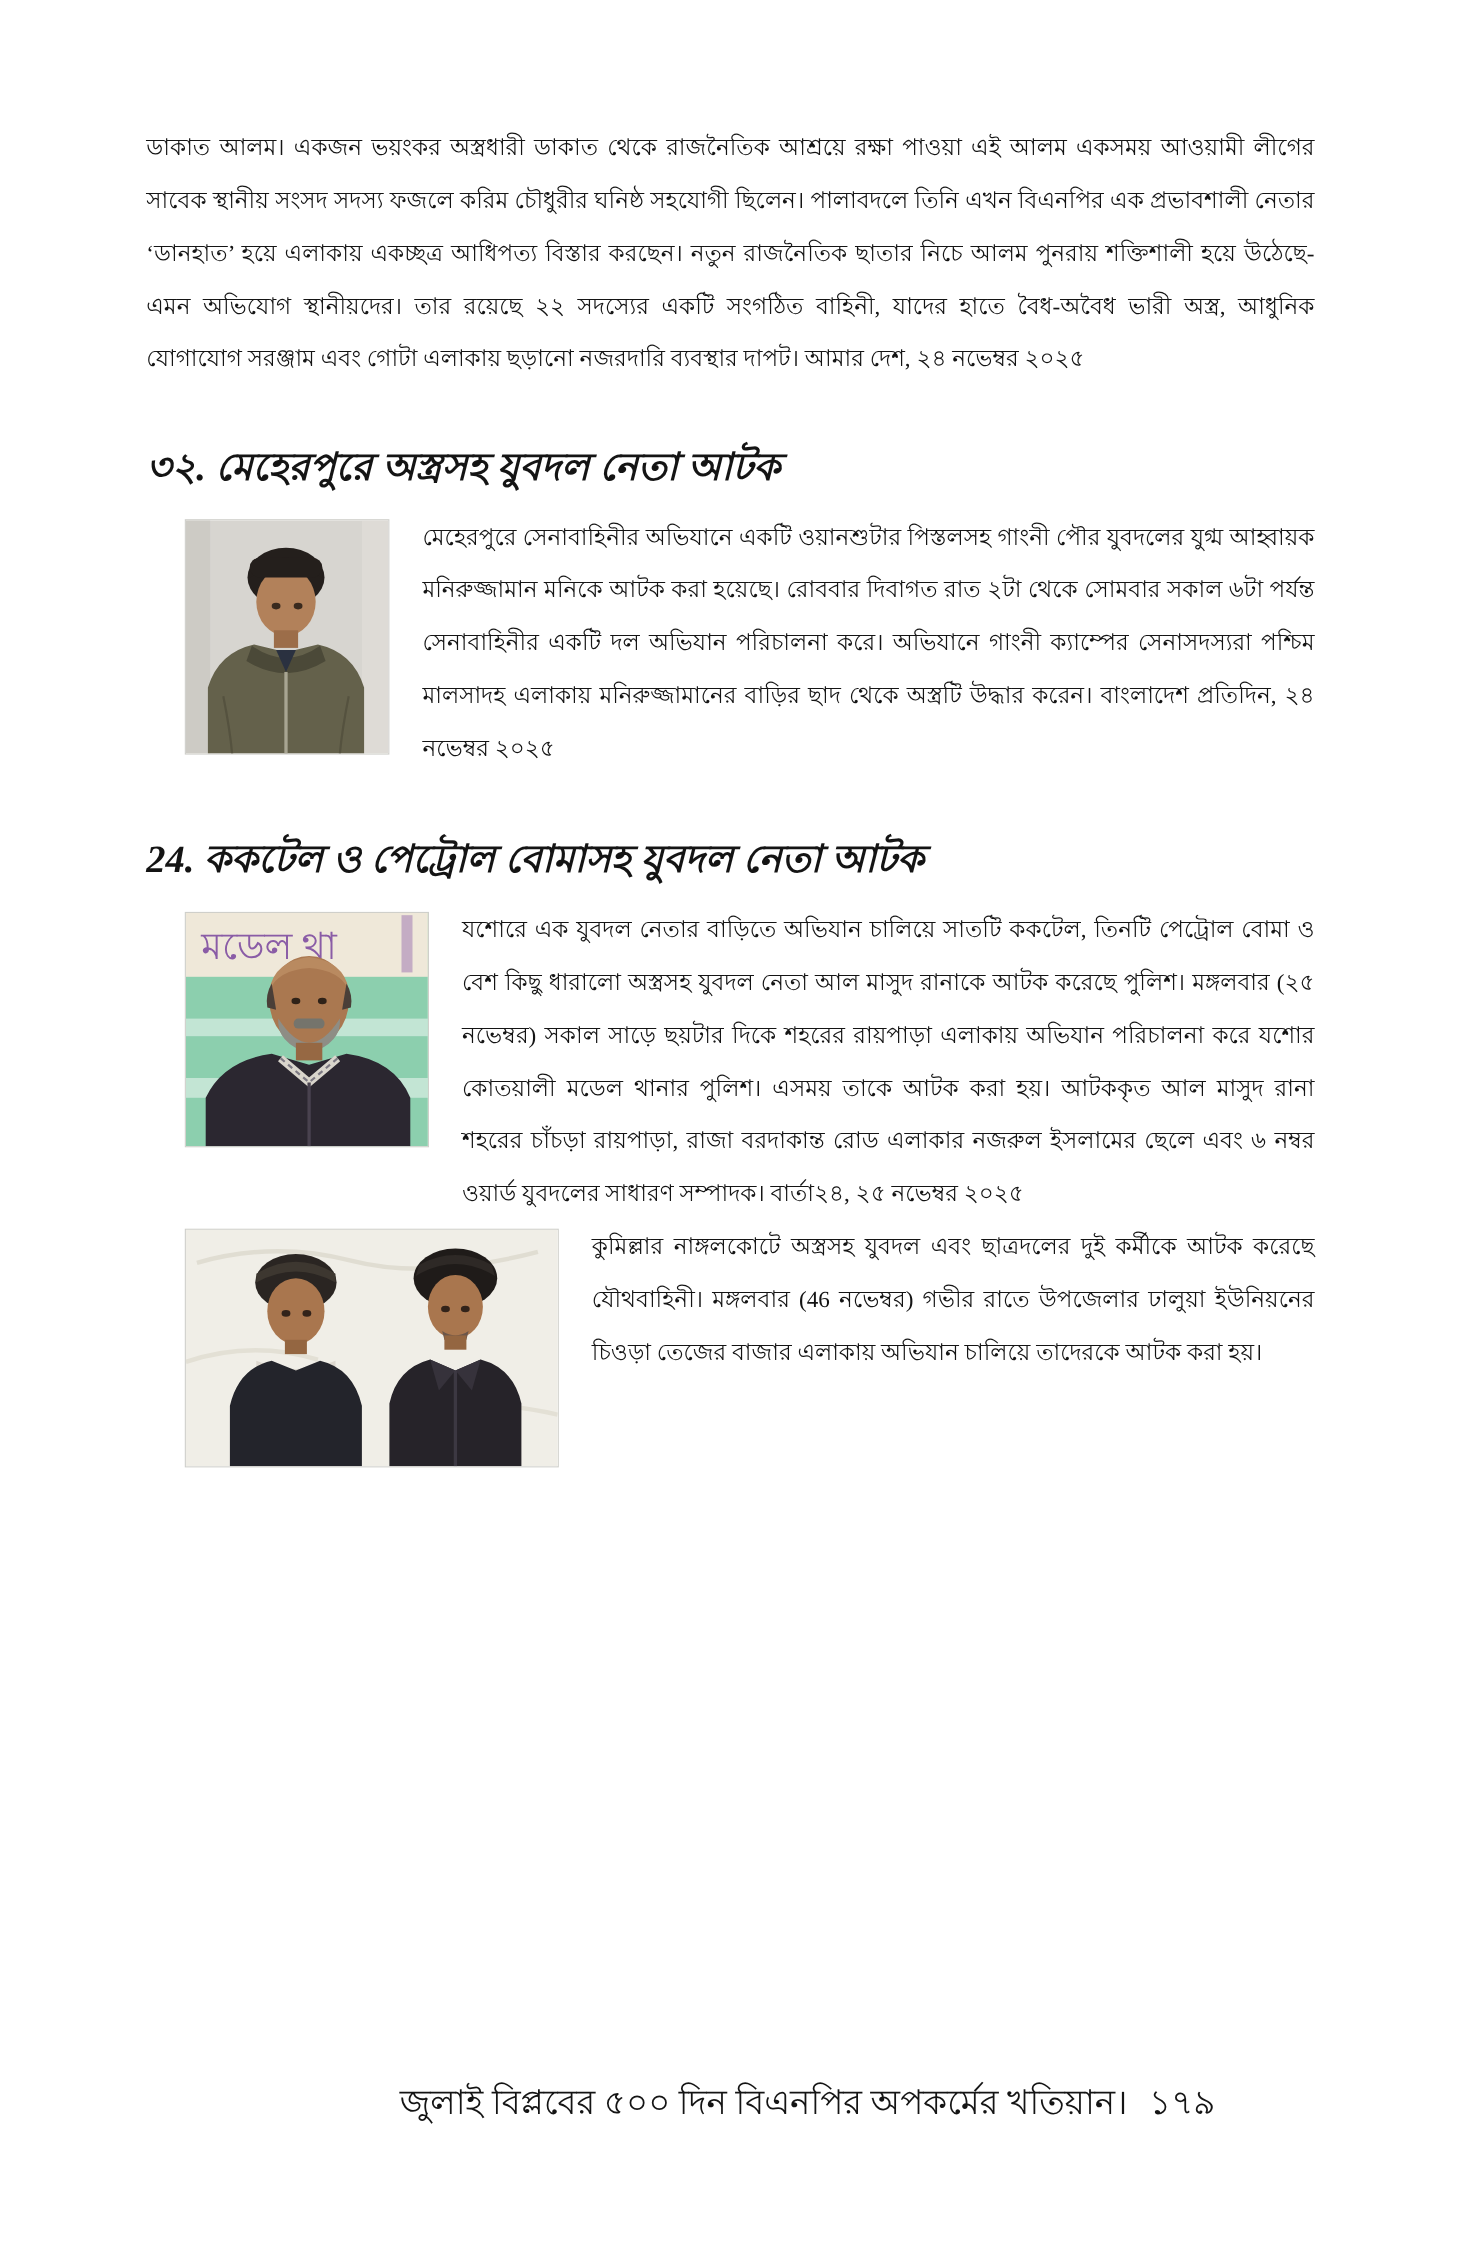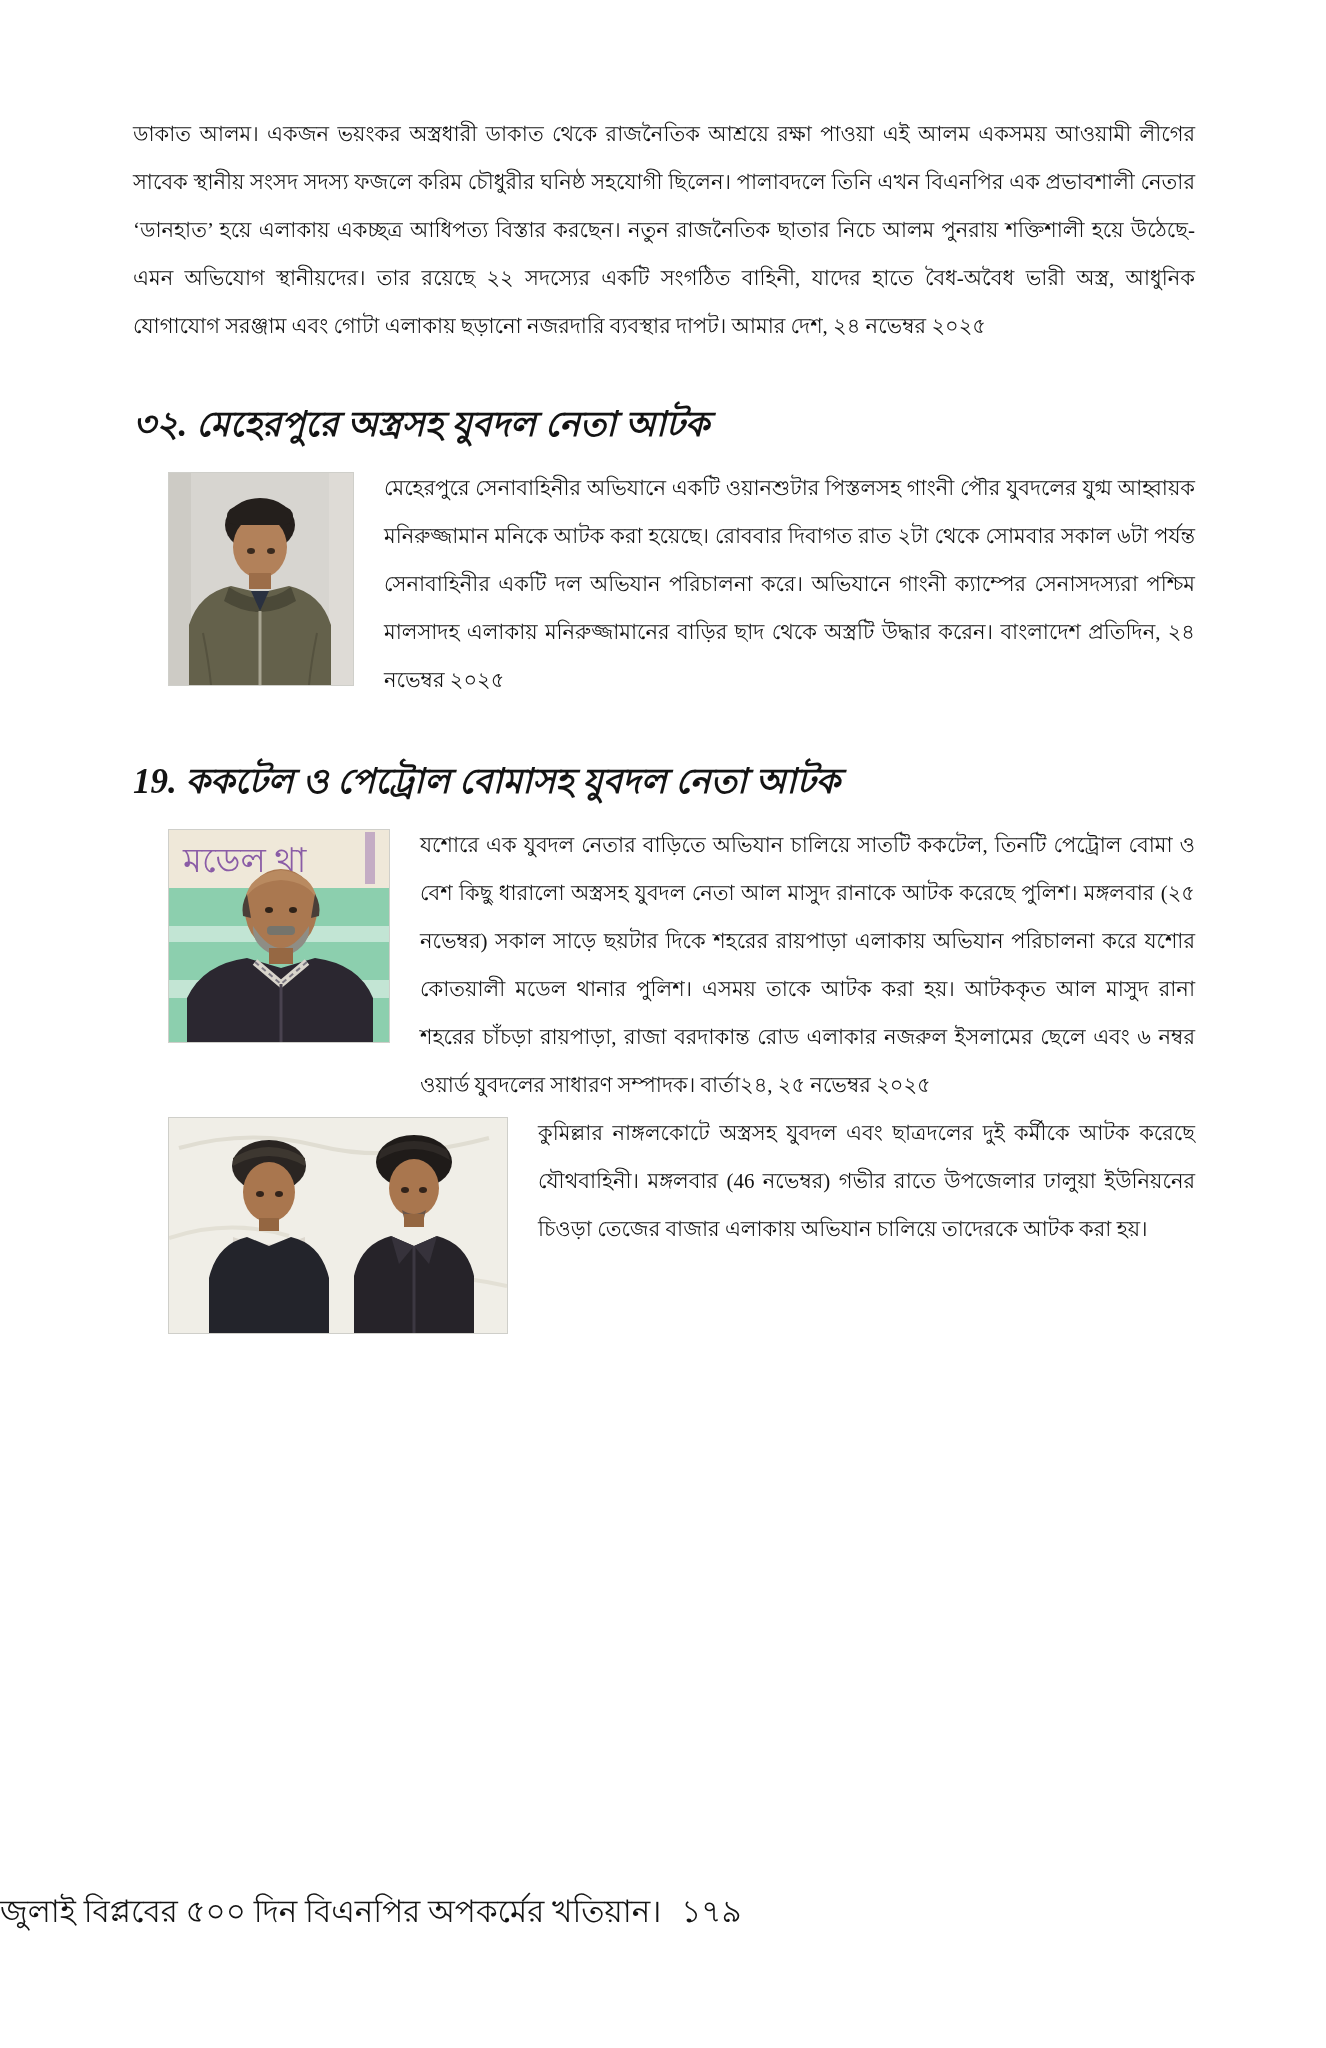--- a/index.html
+++ b/index.html
@@ -34,21 +34,21 @@
   figure.photo {
     float: left;
     margin: 8px 30px 21px 35px;
     padding: 0;
   }
   figure.photo svg { display: block; border: 1px solid #cfcfca; }
   .page-footer {
     position: absolute;
     top: 1892px; left: 0;
     width: 1105px;
-    text-align: left;
+    text-align: right;
     font-size: 31px;
     line-height: 40px;
   }
   .page-footer .pageno { margin-left: 12px; }
 </style>
 </head>
 <body>
 
 <div class="page">
   <main class="content">
@@ -76,21 +76,21 @@
             <line x1="91" y1="138" x2="91" y2="212" stroke="#a8a592" stroke-width="3"></line>
             <path d="M34,160 Q40,190 42,212" stroke="#55523f" stroke-width="2" fill="none"></path>
             <path d="M148,160 Q142,190 140,212" stroke="#55523f" stroke-width="2" fill="none"></path>
           </svg>
         </figure>
         <p class="body-text">মেহেরপুরে সেনাবাহিনীর অভিযানে একটি ওয়ানশুটার পিস্তলসহ গাংনী পৌর যুবদলের যুগ্ম আহ্বায়ক মনিরুজ্জামান মনিকে আটক করা হয়েছে। রোববার দিবাগত রাত ২টা থেকে সোমবার সকাল ৬টা পর্যন্ত সেনাবাহিনীর একটি দল অভিযান পরিচালনা করে। অভিযানে গাংনী ক্যাম্পের সেনাসদস্যরা পশ্চিম মালসাদহ এলাকায় মনিরুজ্জামানের বাড়ির ছাদ থেকে অস্ত্রটি উদ্ধার করেন। বাংলাদেশ প্রতিদিন, ২৪ নভেম্বর ২০২৫</p>
       </div>
     </section>
 
     <section class="entry">
-      <h2 class="section-heading">19. ককটেল ও পেট্রোল বোমাসহ যুবদল নেতা আটক</h2>
+      <h2 class="section-heading">24. ককটেল ও পেট্রোল বোমাসহ যুবদল নেতা আটক</h2>
       <div class="entry-body">
         <figure class="photo">
           <svg width="220" height="212" viewBox="0 0 220 212" xmlns="http://www.w3.org/2000/svg">
             <rect width="220" height="212" fill="#8ccfae"></rect>
             <rect width="220" height="58" fill="#efe8d9"></rect>
             <text x="14" y="42" font-size="34" fill="#8a5ca6" font-family="Liberation Serif, serif">মডেল থা</text>
             <rect x="196" y="2" width="10" height="52" fill="#9a6fb0" opacity="0.5"></rect>
             <rect y="96" width="220" height="16" fill="#cfeadd" opacity="0.8"></rect>
             <rect y="150" width="220" height="18" fill="#e8f4ec" opacity="0.6"></rect>
             <ellipse cx="112" cy="80" rx="36" ry="41" fill="#aa7850"></ellipse>

